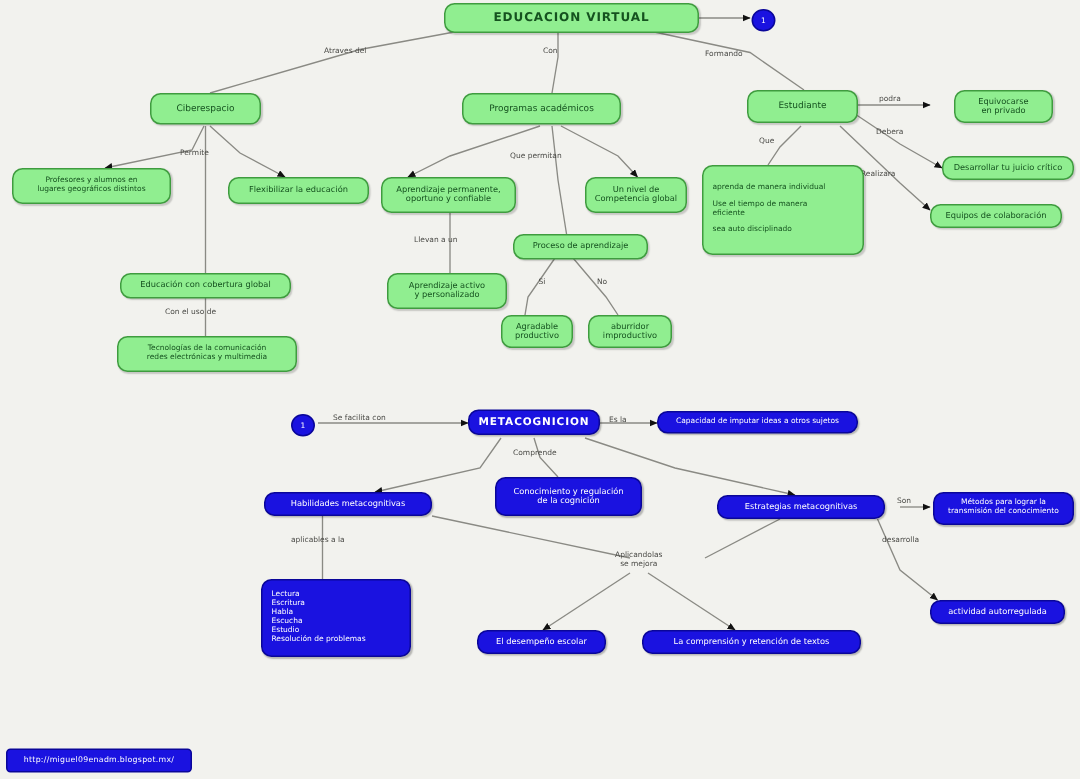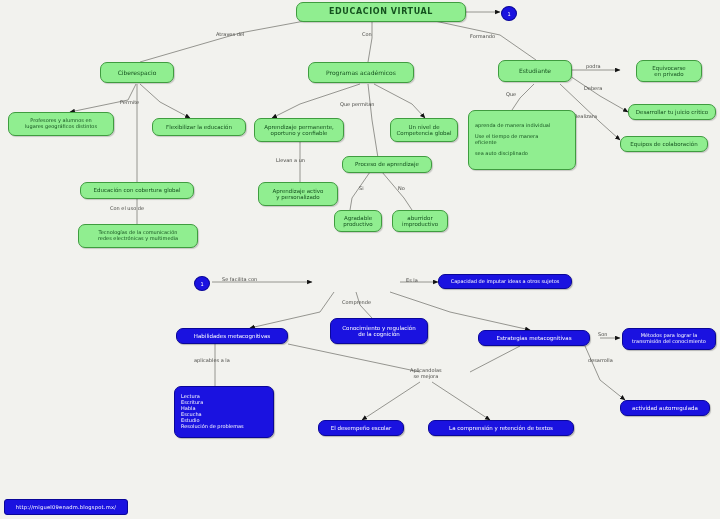--- a/index.html
+++ b/index.html
@@ -196,20 +196,21 @@
     <span class="fs5">aprenda de manera individual</span>
     <span class="fs5" style="white-space:pre-line;">Use el tiempo de manera
 eficiente</span>
     <span class="fs5">sea auto disciplinado</span>
   </div>
 
   <div class="dot" style="left:194px;top:276px;">1</div>
 
   <div class="elabel fs5" style="left:222px;top:277px;">Se facilita con</div>
 
+  <div class="node blue title-node fs7" style="left:312px;top:273px;width:88px;height:17px;">METACOGNICION</div>
 
   <div class="elabel fs5" style="left:406px;top:278px;">Es la</div>
 
   <div class="node blue fs5" style="left:438px;top:274px;width:134px;height:15px;">Capacidad de imputar ideas a otros sujetos</div>
 
   <div class="elabel fs5" style="left:342px;top:300px;">Comprende</div>
 
   <div class="node blue fs55" style="left:176px;top:328px;width:112px;height:16px;">Habilidades metacognitivas</div>
 
   <div class="node blue fs55" style="left:330px;top:318px;width:98px;height:26px;white-space:pre-line;">Conocimiento y regulación

